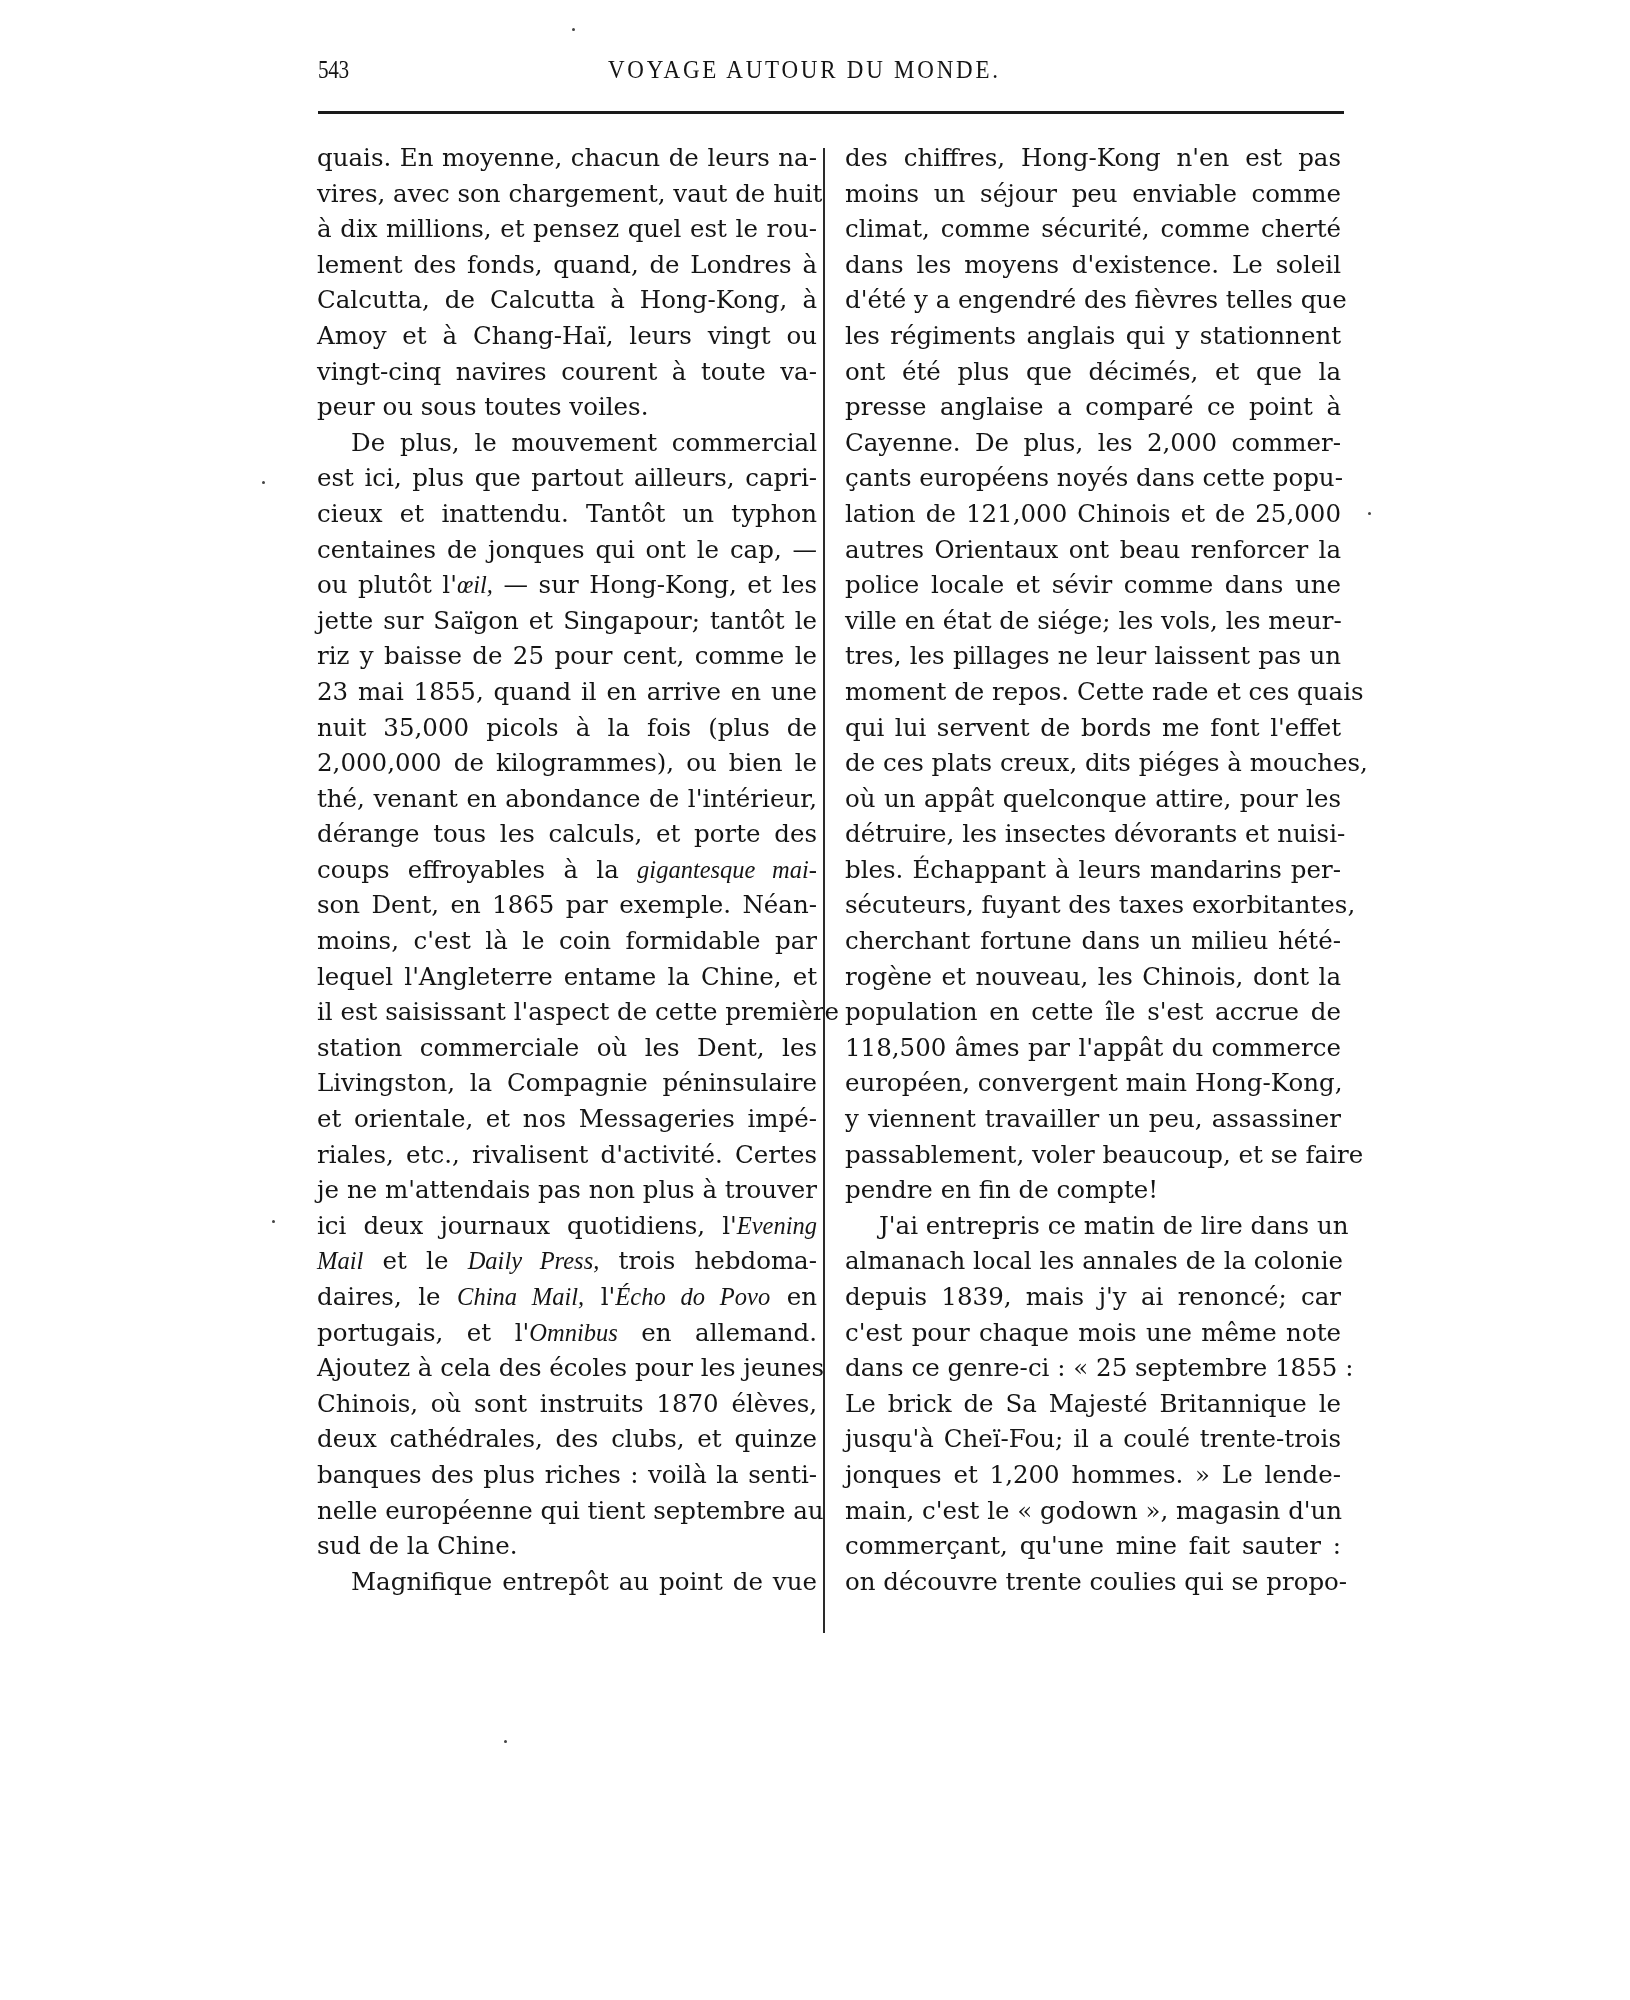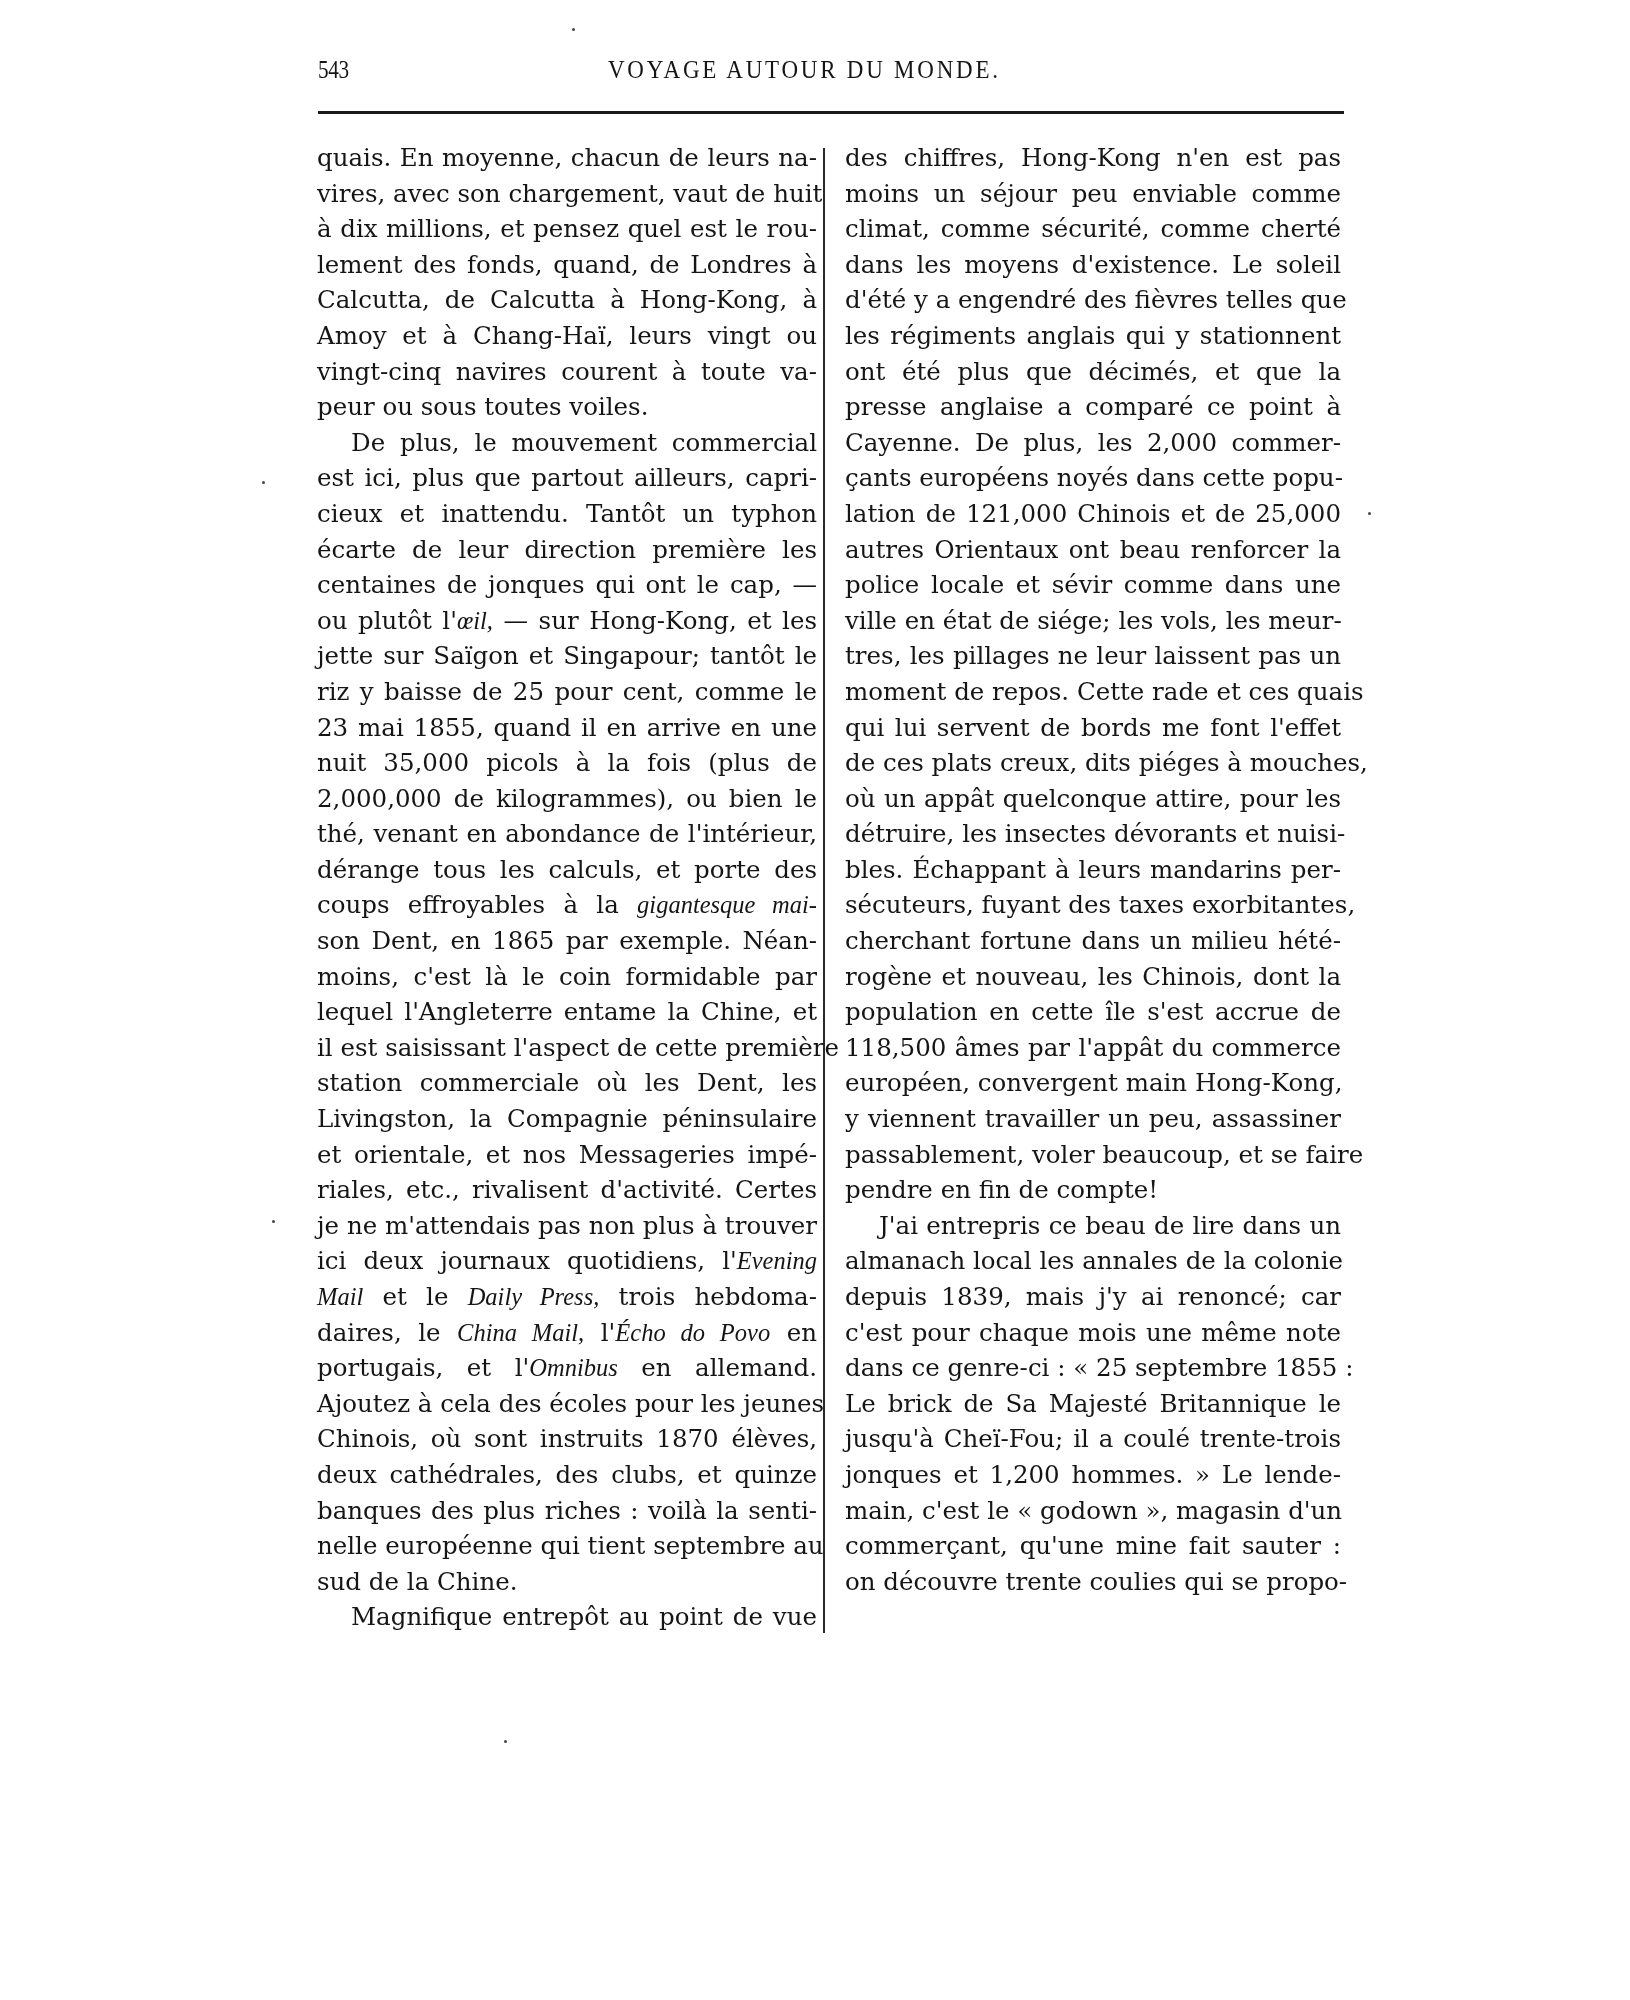--- a/index.html
+++ b/index.html
@@ -110,21 +110,20 @@
     <span class="line">vires, avec son chargement, vaut de huit</span>
     <span class="line">à dix millions, et pensez quel est le rou-</span>
     <span class="line">lement des fonds, quand, de Londres à</span>
     <span class="line">Calcutta, de Calcutta à Hong-Kong, à</span>
     <span class="line">Amoy et à Chang-Haï, leurs vingt ou</span>
     <span class="line">vingt-cinq navires courent à toute va-</span>
     <span class="line last">peur ou sous toutes voiles.</span>
     <span class="line indent">De plus, le mouvement commercial</span>
     <span class="line">est ici, plus que partout ailleurs, capri-</span>
     <span class="line">cieux et inattendu. Tantôt un typhon</span>
-    <span class="line">écarte de leur direction première les</span>
     <span class="line">centaines de jonques qui ont le cap, —</span>
     <span class="line"><span>ou plutôt l'</span><span class="it">œil,</span><span> — sur Hong-Kong, et les</span></span>
     <span class="line">jette sur Saïgon et Singapour; tantôt le</span>
     <span class="line">riz y baisse de 25 pour cent, comme le</span>
     <span class="line">23 mai 1855, quand il en arrive en une</span>
     <span class="line">nuit 35,000 picols à la fois (plus de</span>
     <span class="line">2,000,000 de kilogrammes), ou bien le</span>
     <span class="line">thé, venant en abondance de l'intérieur,</span>
     <span class="line">dérange tous les calculs, et porte des</span>
     <span class="line"><span>coups effroyables à la </span><span class="it">gigantesque mai-</span></span>
@@ -176,21 +175,21 @@
     <span class="line">bles. Échappant à leurs mandarins per-</span>
     <span class="line">sécuteurs, fuyant des taxes exorbitantes,</span>
     <span class="line">cherchant fortune dans un milieu hété-</span>
     <span class="line">rogène et nouveau, les Chinois, dont la</span>
     <span class="line">population en cette île s'est accrue de</span>
     <span class="line">118,500 âmes par l'appât du commerce</span>
     <span class="line">européen, convergent main Hong-Kong,</span>
     <span class="line">y viennent travailler un peu, assassiner</span>
     <span class="line">passablement, voler beaucoup, et se faire</span>
     <span class="line last">pendre en fin de compte!</span>
-    <span class="line indent">J'ai entrepris ce beau de lire dans un</span>
+    <span class="line indent">J'ai entrepris ce matin de lire dans un</span>
     <span class="line">almanach local les annales de la colonie</span>
     <span class="line">depuis 1839, mais j'y ai renoncé; car</span>
     <span class="line">c'est pour chaque mois une même note</span>
     <span class="line">dans ce genre-ci : « 25 septembre 1855 :</span>
     <span class="line">Le brick de Sa Majesté Britannique le</span>
     <span class="line">jusqu'à Cheï-Fou; il a coulé trente-trois</span>
     <span class="line">jonques et 1,200 hommes. » Le lende-</span>
     <span class="line">main, c'est le « godown », magasin d'un</span>
     <span class="line">commerçant, qu'une mine fait sauter :</span>
     <span class="line">on découvre trente coulies qui se propo-</span>

